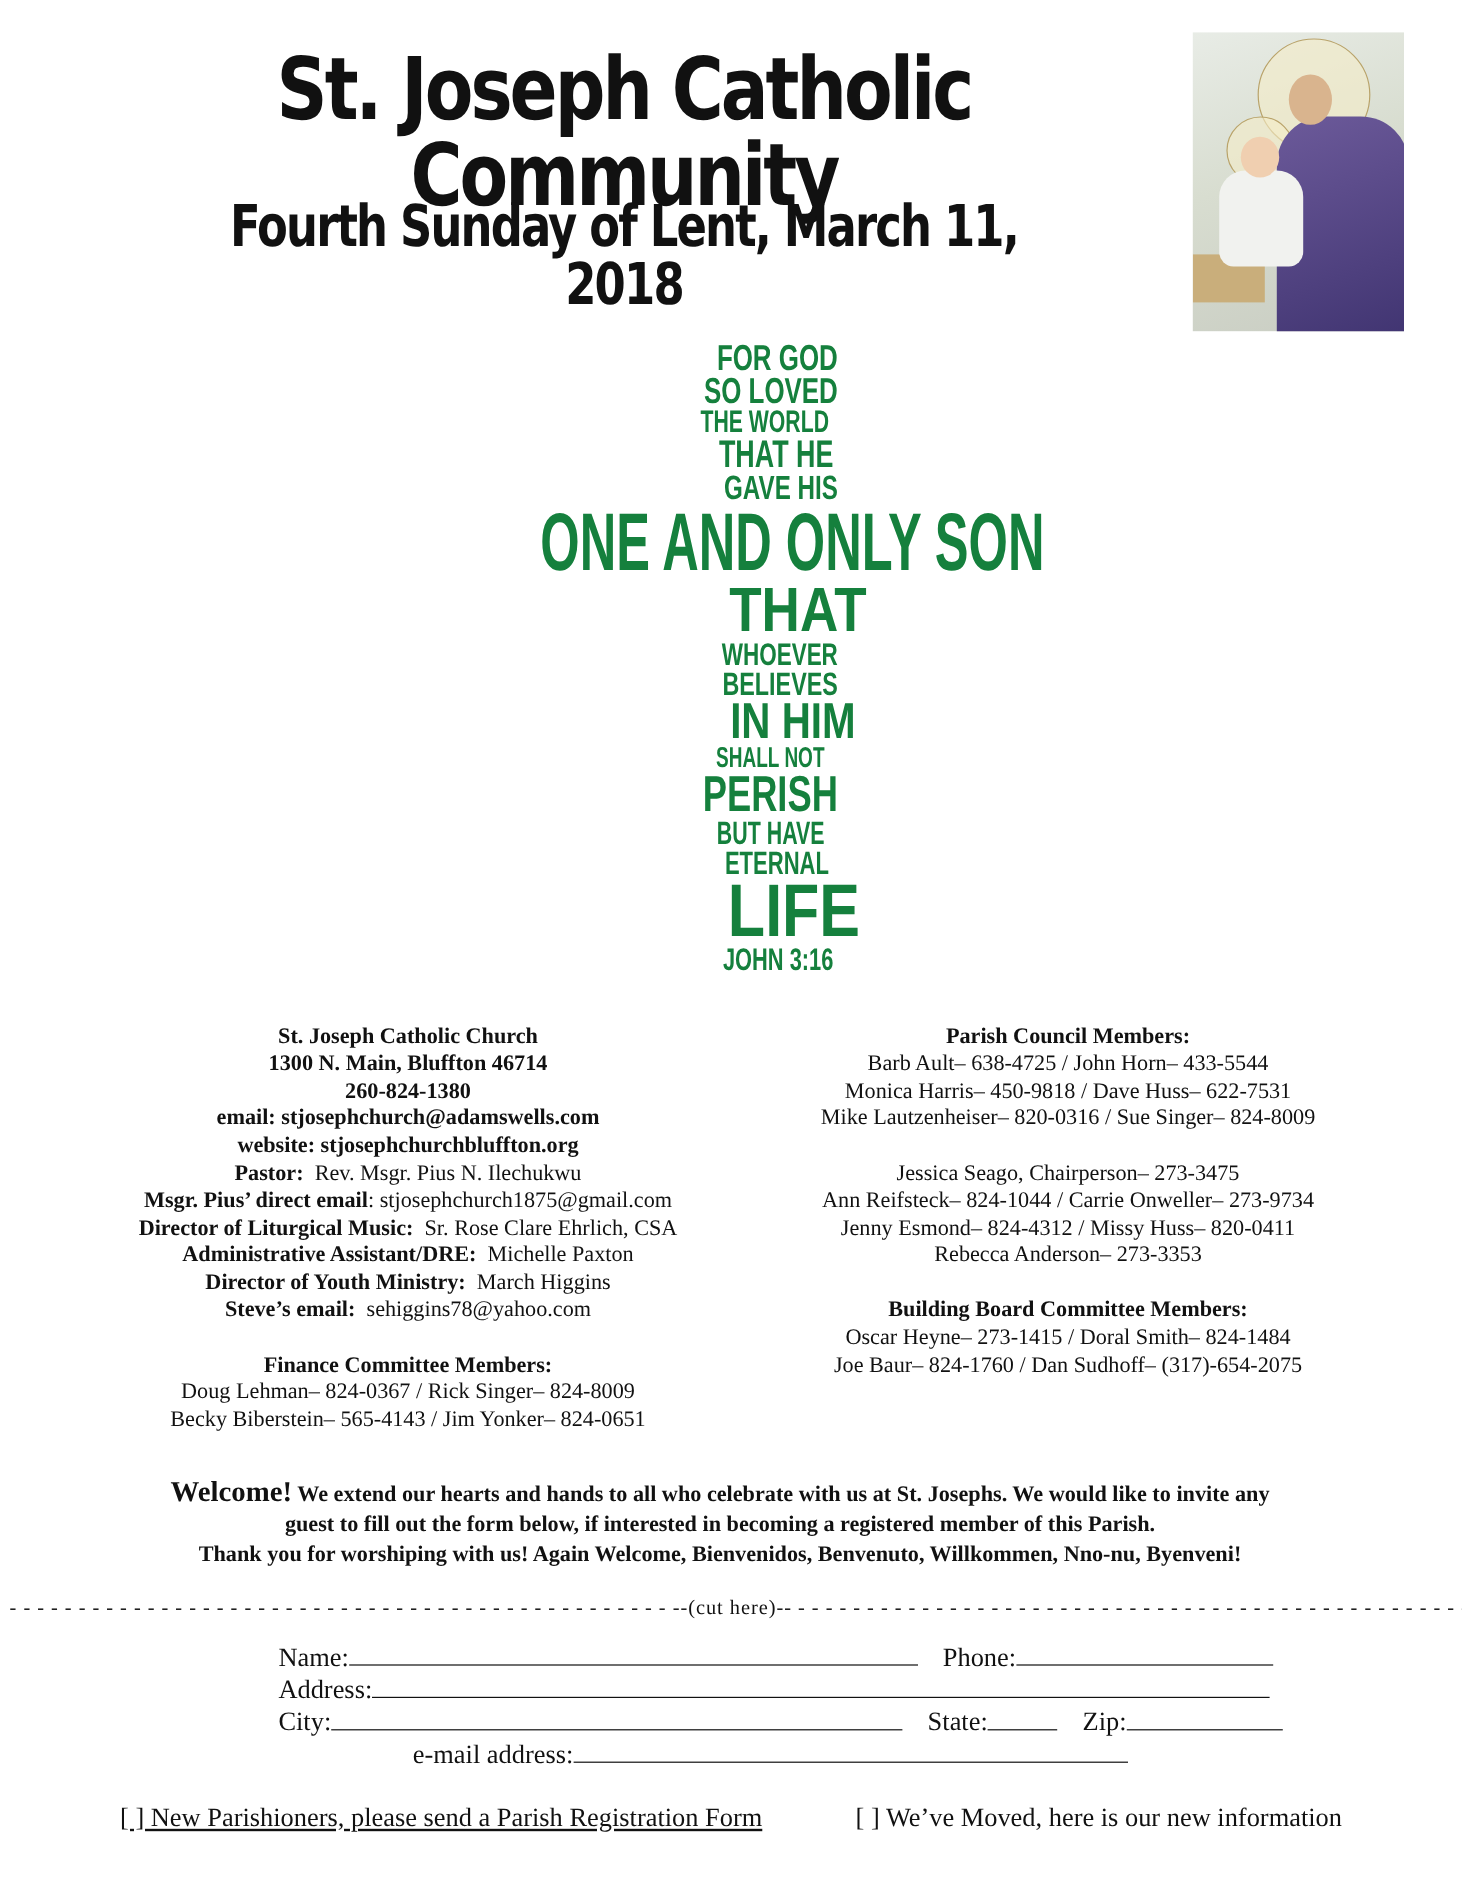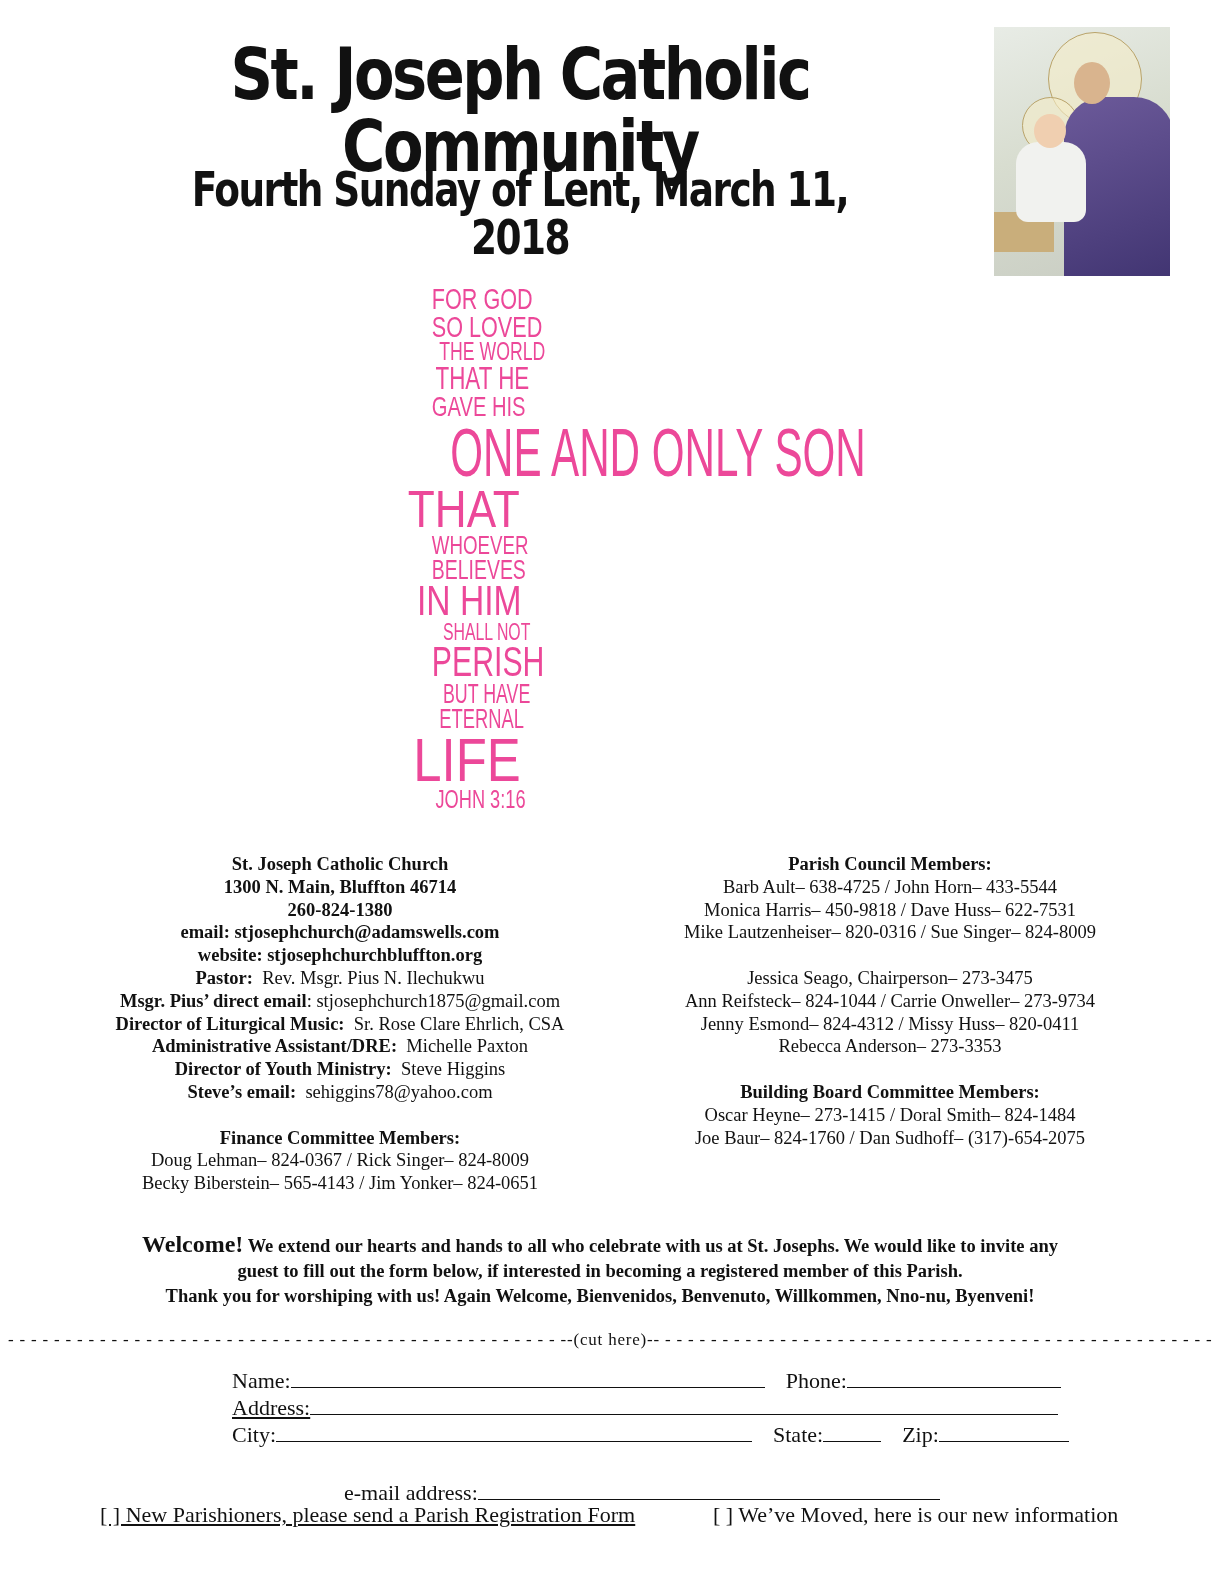--- a/index.html
+++ b/index.html
@@ -21,22 +21,22 @@
   }
   .halo { position: absolute; border: 1.5px solid #b9a36a; border-radius: 50%; background: rgba(245,236,200,0.6); }
   .robe { position: absolute; left: 70px; top: 70px; width: 110px; height: 190px; background: linear-gradient(160deg,#6c5a9a,#3f3370); border-radius: 40px 40px 0 0; }
   .child { position: absolute; left: 22px; top: 115px; width: 70px; height: 80px; background: #f1f2ef; border-radius: 22px 22px 12px 12px; }
   .bench { position: absolute; left: 0; top: 185px; width: 60px; height: 40px; background: #c9ae7b; }
   .head1 { position: absolute; left: 80px; top: 35px; width: 36px; height: 42px; background: #d9b48e; border-radius: 50%; }
   .head2 { position: absolute; left: 40px; top: 87px; width: 32px; height: 34px; background: #f0cfb0; border-radius: 50%; }
 
   .cross {
     position: absolute; left: 380px; top: 285px; width: 370px;
-    font-family: "Liberation Sans", sans-serif; font-weight: normal; color: #ec4899;
-    text-align: left;
+    font-family: "Liberation Sans", sans-serif; font-weight: bold; color: #15803d;
+    text-align: right;
   }
   .cross .ln { display: block; margin: 0 auto; line-height: 0.92; transform-origin: center; white-space: nowrap; }
   .narrow { transform: scaleX(0.72); }
 
   .col {
     position: absolute; text-align: center;
     font-family: "Liberation Serif", serif; font-size: 18.5px; line-height: 22.8px;
   }
   .col b { font-weight: bold; }
   .col .gap { height: 22.8px; }
@@ -101,21 +101,21 @@
 <div class="col left">
   <div><b>St. Joseph Catholic Church</b></div>
   <div><b>1300 N. Main, Bluffton 46714</b></div>
   <div><b>260-824-1380</b></div>
   <div><b>email:</b> <b>stjosephchurch@adamswells.com</b></div>
   <div><b>website:</b> <b>stjosephchurchbluffton.org</b></div>
   <div><b>Pastor:</b>&nbsp; <span>Rev. Msgr. Pius N. Ilechukwu</span></div>
   <div><b>Msgr. Pius’ direct email</b><span>: stjosephchurch1875@gmail.com</span></div>
   <div><b>Director of Liturgical Music:</b>&nbsp; <span>Sr. Rose Clare Ehrlich, CSA</span></div>
   <div><b>Administrative Assistant/DRE:</b>&nbsp; <span>Michelle Paxton</span></div>
-  <div><b>Director of Youth Ministry:</b>&nbsp; <span>Steve Higgins</span></div>
+  <div><b>Director of Youth Ministry:</b>&nbsp; <span>March Higgins</span></div>
   <div><b>Steve’s email:</b>&nbsp; <span>sehiggins78@yahoo.com</span></div>
   <div class="gap"></div>
   <div><b>Finance Committee Members:</b></div>
   <div>Doug Lehman– 824-0367 / Rick Singer– 824-8009</div>
   <div>Becky Biberstein– 565-4143 / Jim Yonker– 824-0651</div>
 </div>
 
 <div class="col right">
   <div><b>Parish Council Members:</b></div>
   <div>Barb Ault– 638-4725 / John Horn– 433-5544</div>
@@ -141,29 +141,29 @@
 <div class="cutline">
   <span>- - - - - - - - - - - - - - - - - - - - - - - - - - - - - - - - - - - - - - - - - - - - - - - - -</span><span>-(cut here)-</span><span>- - - - - - - - - - - - - - - - - - - - - - - - - - - - - - - - - - - - - - - - - - - - - - - - - - - - -</span>
 </div>
 
 <div class="form">
   <div class="row" style="left:232px;top:1367px;">
     <span>Name:</span><span class="fld" style="width:474px;"></span>
     <span style="display:inline-block;width:10px;"></span>
     <span>Phone:</span><span class="fld" style="width:214px;"></span>
   </div>
-  <div class="row" style="left:232px;top:1394px;text-decoration:underline;">
+  <div class="row" style="left:232px;top:1394px;">
     <span>Address:</span><span class="fld" style="width:748px;"></span>
   </div>
   <div class="row" style="left:232px;top:1421px;">
     <span>City:</span><span class="fld" style="width:476px;"></span>
     <span style="display:inline-block;width:10px;"></span>
     <span>State:</span><span class="fld" style="width:58px;"></span>
     <span style="display:inline-block;width:10px;"></span>
     <span>Zip:</span><span class="fld" style="width:130px;"></span>
   </div>
-  <div class="row" style="left:344px;top:1448px;margin-top:31px;">
+  <div class="row" style="left:344px;top:1448px;">
     <span>e-mail address:</span><span class="fld" style="width:462px;"></span>
   </div>
 </div>
 
 <div class="check" style="left:100px;text-decoration:underline;">[ ] New Parishioners, please send a Parish Registration Form</div>
 <div class="check" style="left:713px;">[ ] We’ve Moved, here is our new information</div>
 
 </body></html>

